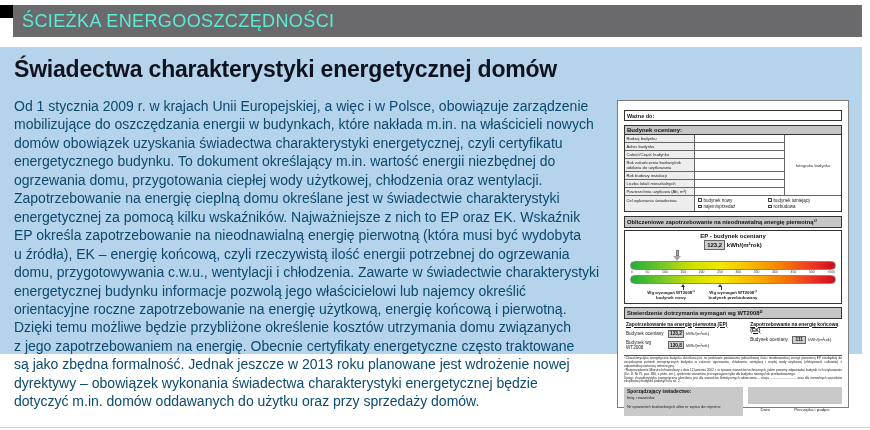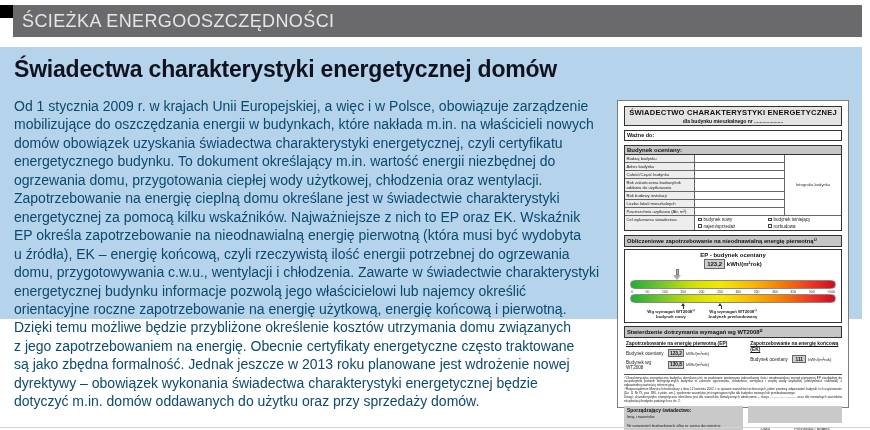--- a/index.html
+++ b/index.html
@@ -3,24 +3,24 @@
 <meta charset="utf-8">
 <style>
   * { margin:0; padding:0; box-sizing:border-box; }
   html,body { width:870px; height:430px; background:#ffffff; overflow:hidden;
               font-family:"Liberation Sans", sans-serif; }
   .page { position:relative; width:870px; height:430px; background:#ffffff; }
 
   
   .corner-square { position:absolute; left:0; top:5px; width:13px; height:13px; background:#000; }
   .top-bar { position:absolute; left:13px; top:5px; width:849px; height:32px; background:#6a6a6c;
-             color:#e5e5e5; font-size:18px; line-height:32px; padding-left:9px; letter-spacing:0.4px; }
+             color:#5eead4; font-size:18px; line-height:32px; padding-left:9px; letter-spacing:0.4px; }
 
   
-  .panel { position:absolute; left:0; top:47px; width:862px; height:272px; background:#b5d3ea; }
+  .panel { position:absolute; left:0; top:47px; width:862px; height:307px; background:#b5d3ea; }
   .article-title { position:absolute; left:14px; top:9px; font-size:23px; font-weight:bold;
                    color:#10131f; letter-spacing:-0.2px; }
   .article-body { position:absolute; left:14px; top:50px; width:604px; font-size:14px;
                   line-height:18.45px; color:#0c4a6e; white-space:pre; }
 
   .bottom-rule { position:absolute; left:0; top:427px; width:870px; height:1px; background:#ccd5dd; }
 
   
   .cert { position:absolute; left:617px; top:100px; width:232px; height:308px; background:#ffffff;
           border:1px solid #7d7d7d; padding:5px 6px 4px 6px; color:#111; }
@@ -121,24 +121,20 @@
 orientacyjne roczne zapotrzebowanie na energię użytkową, energię końcową i pierwotną.
 Dzięki temu możliwe będzie przybliżone określenie kosztów utrzymania domu związanych
 z jego zapotrzebowaniem na energię. Obecnie certyfikaty energetyczne często traktowane
 są jako zbędna formalność. Jednak jeszcze w 2013 roku planowane jest wdrożenie nowej
 dyrektywy – obowiązek wykonania świadectwa charakterystyki energetycznej będzie
 dotyczyć m.in. domów oddawanych do użytku oraz przy sprzedaży domów.</div>
   </div>
 
   <div class="cert">
 
-    <div class="cert-title-box">
-      <div class="cert-title">ŚWIADECTWO  CHARAKTERYSTYKI ENERGETYCZNEJ</div>
-      <div class="cert-subtitle">dla budynku mieszkalnego nr .....................</div>
-    </div>
 
     <div class="valid-box">Ważne do:</div>
 
     <div class="b-section">
       <div class="b-header">Budynek oceniany:</div>
       <div class="b-table">
         <div class="b-label">Rodzaj budynku</div>
         <div class="b-value"></div>
         <div class="b-photo">fotografia budynku</div>
         <div class="b-label">Adres budynku</div>

